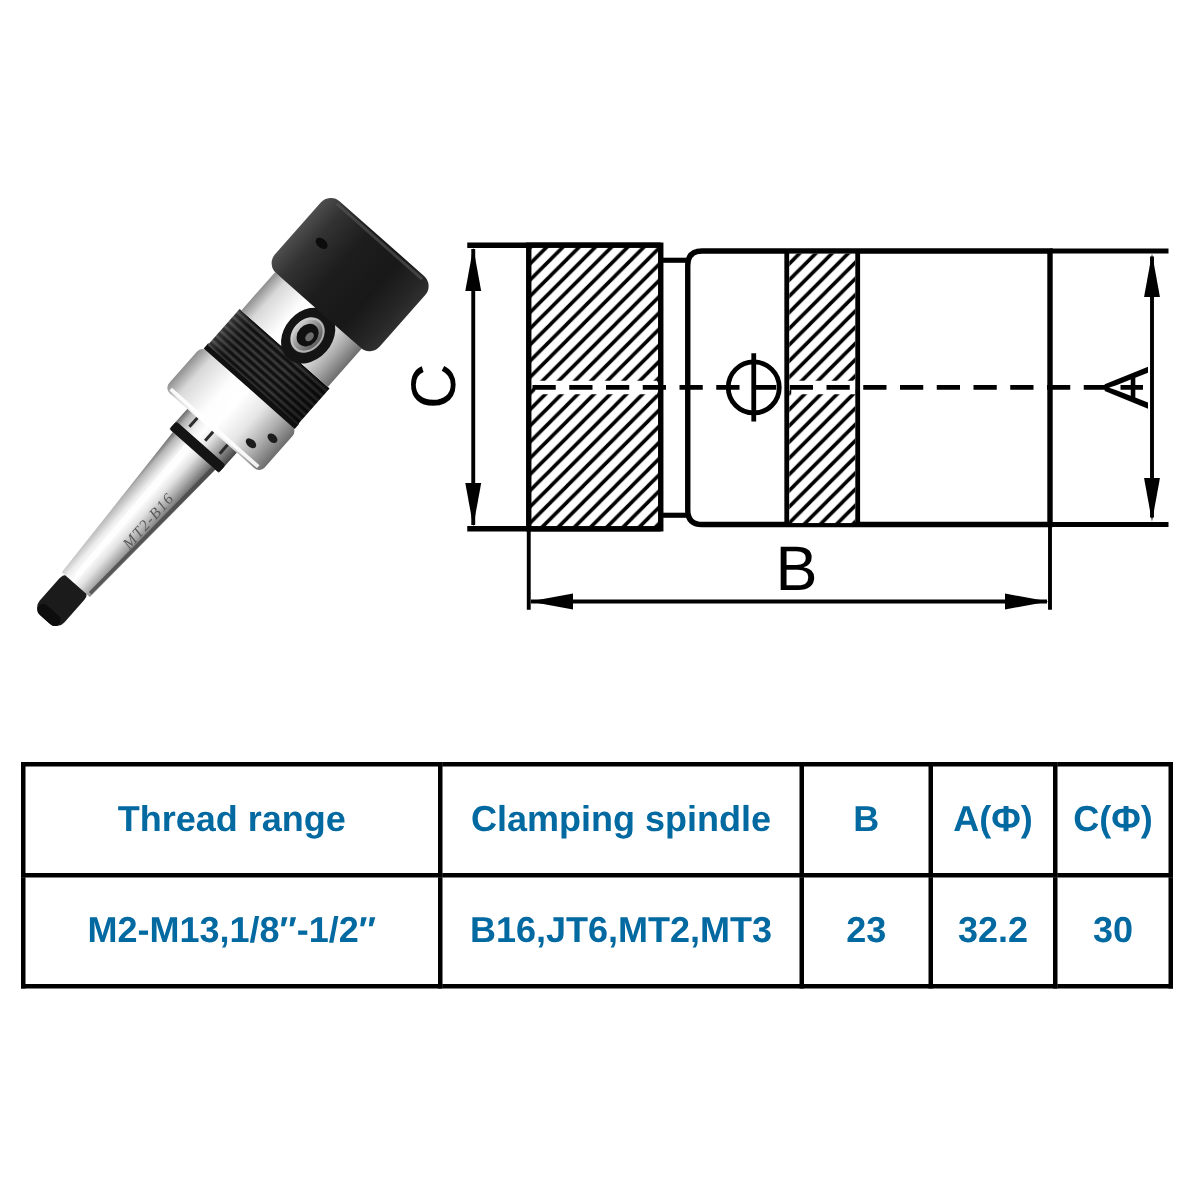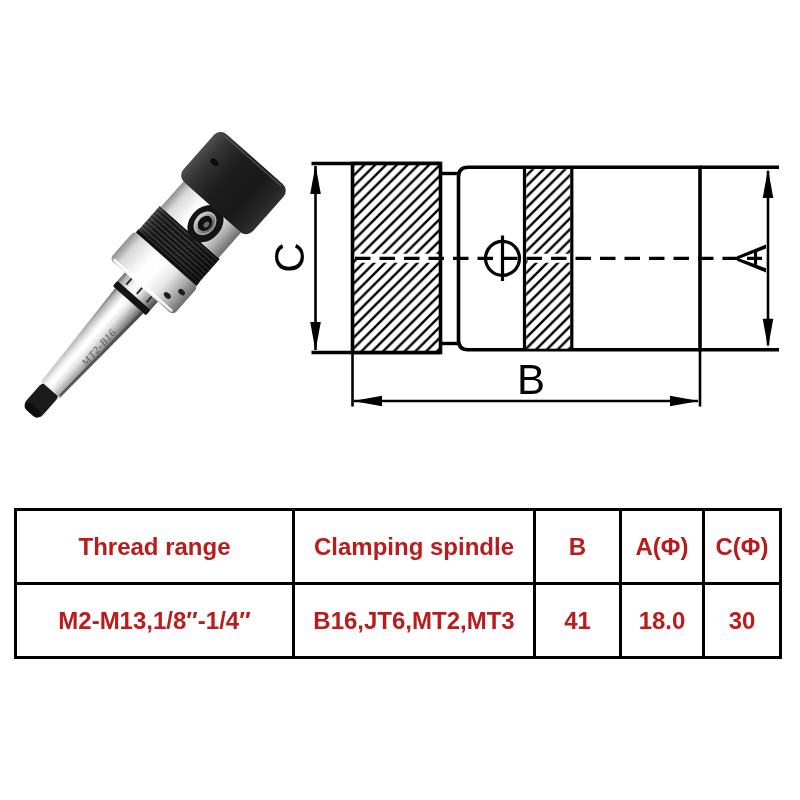--- a/index.html
+++ b/index.html
@@ -9,21 +9,21 @@
   }
   .scene{position:absolute;left:0;top:0;}
   .dim-label{font-family:"Liberation Sans",sans-serif;font-size:42px;font-weight:400;fill:#000;}
   .engrave{font-family:"Liberation Serif",serif;font-style:italic;font-size:10.5px;fill:#5a5a5a;letter-spacing:.8px;}
   table.spec{
     position:absolute;left:14px;top:508px;width:765px;height:148px;
     border-collapse:collapse;table-layout:fixed;background:#fff;
   }
   table.spec th,table.spec td{
     border:3px solid #000;text-align:center;vertical-align:middle;
-    font-family:"Liberation Sans",sans-serif;font-weight:700;font-size:24px;color:#b91c1c;
+    font-family:"Liberation Sans",sans-serif;font-weight:700;font-size:24px;color:#0369a1;
     padding:0;height:71px;white-space:nowrap;overflow:hidden;
   }
 </style>
 </head>
 <body>
 
 <div class="stage">
 
   <svg class="scene" width="800" height="480" viewBox="0 0 800 480">
     <defs>
@@ -179,22 +179,22 @@
       <tr>
         <th>Thread range</th>
         <th>Clamping spindle</th>
         <th>B</th>
         <th>A(Φ)</th>
         <th>C(Φ)</th>
       </tr>
     </thead>
     <tbody>
       <tr>
-        <td>M2-M13,1/8″-1/4″</td>
+        <td>M2-M13,1/8″-1/2″</td>
         <td>B16,JT6,MT2,MT3</td>
-        <td>41</td>
-        <td>18.0</td>
+        <td>23</td>
+        <td>32.2</td>
         <td>30</td>
       </tr>
     </tbody>
   </table>
 
 </div>
 
 </body></html>

